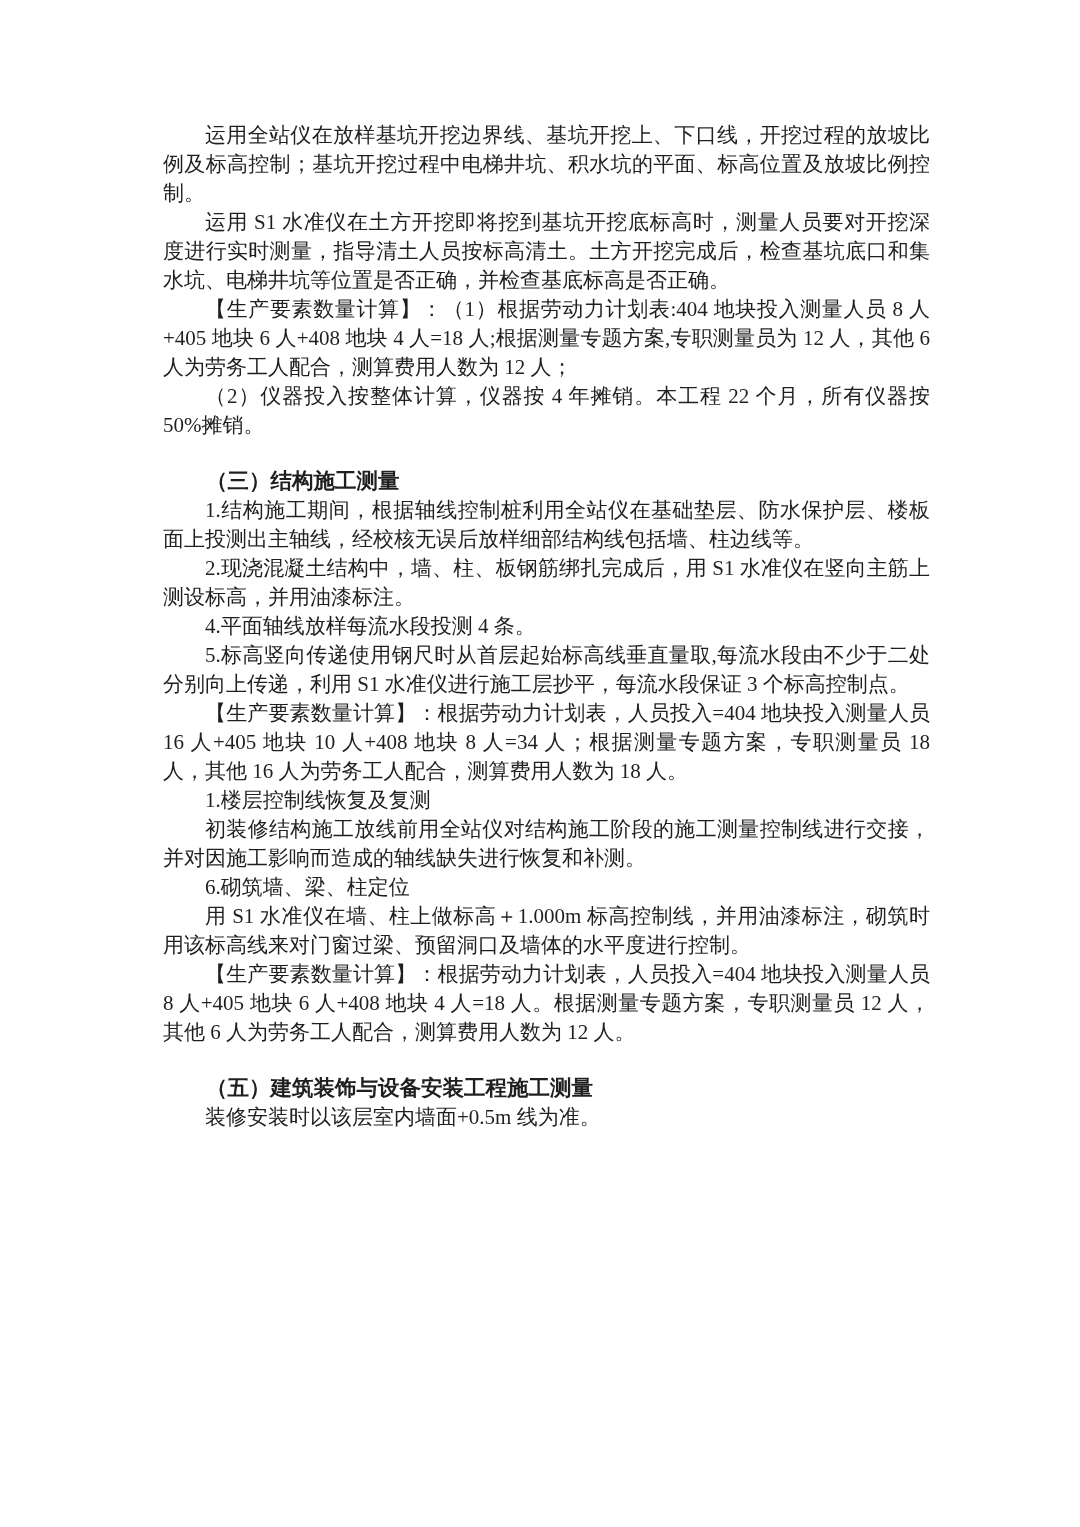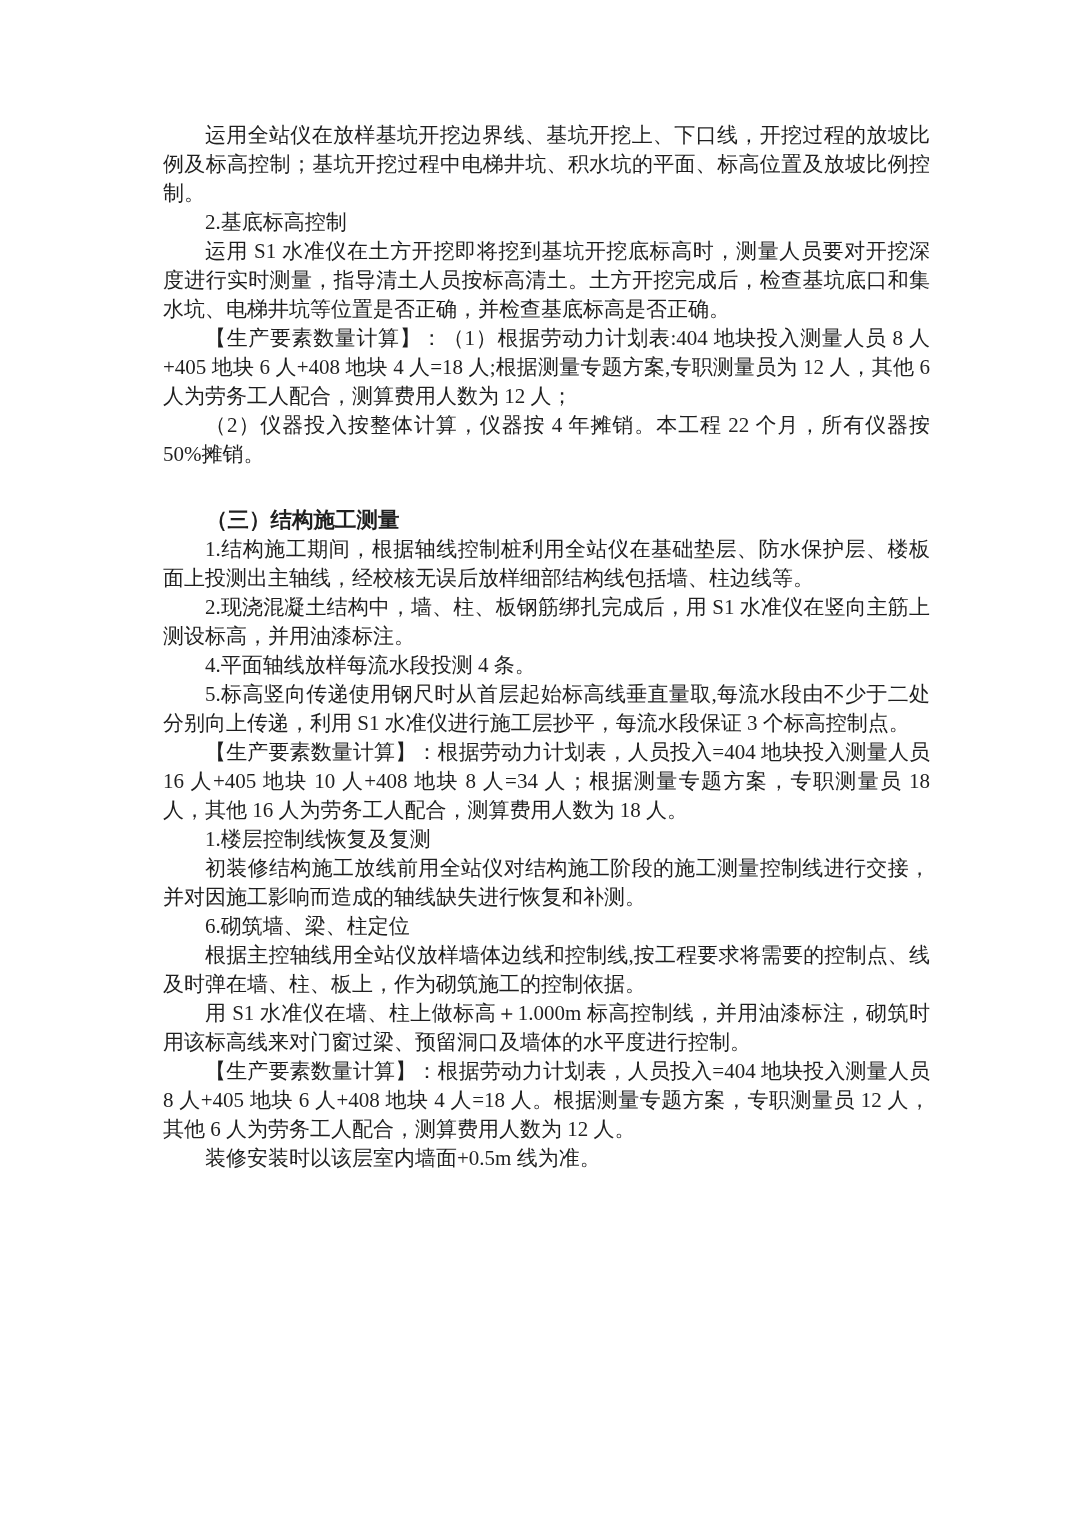--- a/index.html
+++ b/index.html
@@ -20,21 +20,21 @@
     font-size:21px;
     line-height:29px;
     color:#1f1f1f;
     text-align:justify;
   }
   .para { text-indent:2em; }
   .heading {
     font-weight:700;
     font-size:21.5px;
     text-indent:2em;
-    margin-top:37px;
+    margin-top:27px;
   }
   .calc-label { font-weight:400; }
   .page-number {
     position:absolute;
     top:1395px;
     left:0;
     width:100%;
     text-align:center;
     font-size:24px;
     letter-spacing:1px;
@@ -59,39 +59,38 @@
   }
   .wm-icon { width:50px; height:44px; flex:0 0 auto; }
 </style>
 </head>
 <body>
 
 <div class="page">
 
   <div class="content">
     <p class="para">运用全站仪在放样基坑开挖边界线、基坑开挖上、下口线，开挖过程的放坡比例及标高控制；基坑开挖过程中电梯井坑、积水坑的平面、标高位置及放坡比例控制。</p>
-    <p class="para">2.基底标高控制</p>
     <p class="para">运用 S1 水准仪在土方开挖即将挖到基坑开挖底标高时，测量人员要对开挖深度进行实时测量，指导清土人员按标高清土。土方开挖完成后，检查基坑底口和集水坑、电梯井坑等位置是否正确，并检查基底标高是否正确。</p>
     <p class="para"><span class="calc-label">【生产要素数量计算】</span><span>：（1）根据劳动力计划表:404 地块投入测量人员 8 人+405 地块 6 人+408 地块 4 人=18 人;根据测量专题方案,专职测量员为 12 人，其他 6 人为劳务工人配合，测算费用人数为 12 人；</span></p>
     <p class="para">（2）仪器投入按整体计算，仪器按 4 年摊销。本工程 22 个月，所有仪器按 50%摊销。</p>
 
     <h3 class="heading">（三）结构施工测量</h3>
     <p class="para">1.结构施工期间，根据轴线控制桩利用全站仪在基础垫层、防水保护层、楼板面上投测出主轴线，经校核无误后放样细部结构线包括墙、柱边线等。</p>
     <p class="para">2.现浇混凝土结构中，墙、柱、板钢筋绑扎完成后，用 S1 水准仪在竖向主筋上测设标高，并用油漆标注。</p>
     <p class="para">4.平面轴线放样每流水段投测 4 条。</p>
     <p class="para">5.标高竖向传递使用钢尺时从首层起始标高线垂直量取,每流水段由不少于二处分别向上传递，利用 S1 水准仪进行施工层抄平，每流水段保证 3 个标高控制点。</p>
     <p class="para"><span class="calc-label">【生产要素数量计算】</span><span>：根据劳动力计划表，人员投入=404 地块投入测量人员 16 人+405 地块 10 人+408 地块 8 人=34 人；根据测量专题方案，专职测量员 18 人，其他 16 人为劳务工人配合，测算费用人数为 18 人。</span></p>
 
     <p class="para">1.楼层控制线恢复及复测</p>
     <p class="para">初装修结构施工放线前用全站仪对结构施工阶段的施工测量控制线进行交接，并对因施工影响而造成的轴线缺失进行恢复和补测。</p>
     <p class="para">6.砌筑墙、梁、柱定位</p>
-    <p class="para">根据主控轴线用全站仪放样墙体边线和控制线,按工程要求将需要的控制点、线及时弹在墙、柱、板上，作为砌筑施工的控制依据。</p>
     <p class="para">用 S1 水准仪在墙、柱上做标高＋1.000m 标高控制线，并用油漆标注，砌筑时用该标高线来对门窗过梁、预留洞口及墙体的水平度进行控制。</p>
     <p class="para"><span class="calc-label">【生产要素数量计算】</span><span>：根据劳动力计划表，人员投入=404 地块投入测量人员 8 人+405 地块 6 人+408 地块 4 人=18 人。根据测量专题方案，专职测量员 12 人，其他 6 人为劳务工人配合，测算费用人数为 12 人。</span></p>
 
+    <h3 class="heading">（五）建筑装饰与设备安装工程施工测量</h3>
     <p class="para">装修安装时以该层室内墙面+0.5m 线为准。</p>
   </div>
 
   <div class="page-number">134</div>
 
   <div class="watermark">
     <svg class="wm-icon" viewBox="0 0 50 44" fill="none" xmlns="http://www.w3.org/2000/svg">
       <ellipse cx="13" cy="13" rx="9.5" ry="8.5" stroke="#d6d6d6" stroke-width="2" fill="#ffffff"></ellipse>
       <path d="M8 20 L4.5 27 L13 22.5" stroke="#d6d6d6" stroke-width="2" fill="#ffffff" stroke-linejoin="round"></path>
       <ellipse cx="30" cy="24" rx="13" ry="11" stroke="#d6d6d6" stroke-width="2" fill="#ffffff"></ellipse>

